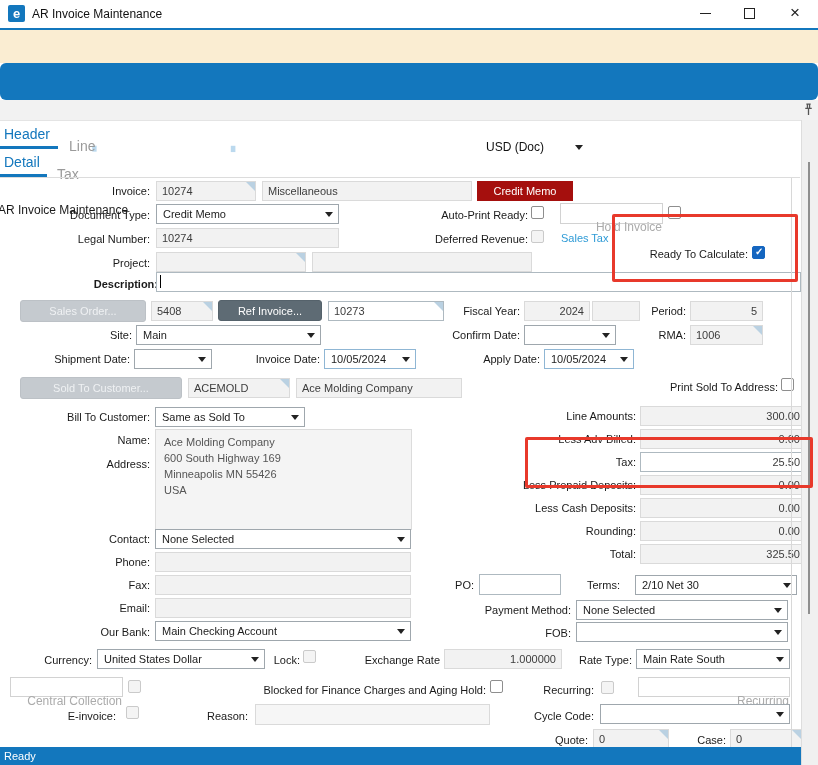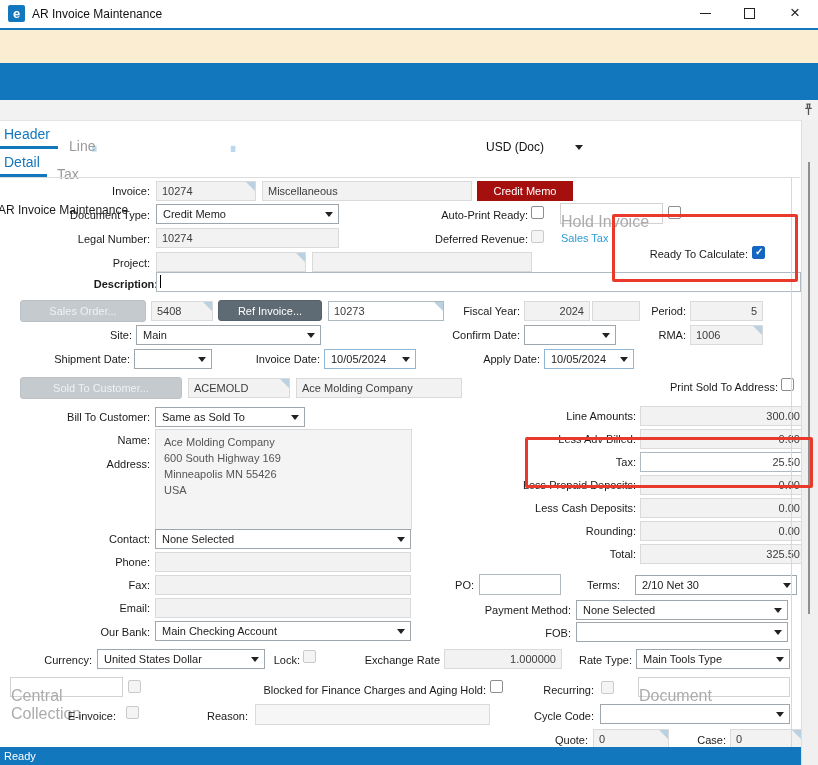--- a/index.html
+++ b/index.html
@@ -13,21 +13,21 @@
   .wctl{position:absolute;top:0;width:34px;height:27px;text-align:center;color:#222;cursor:default;}
   .accentline{position:absolute;left:0;top:28px;width:818px;height:2px;background:#1377BD;}
   
   .banner{position:absolute;left:0;top:30px;width:818px;height:33px;background:#FAEDD2;}
   .alerticon{position:absolute;left:38px;top:36px;width:21px;height:21px;border-radius:50%;background:#F2BC4A;
              color:#fff;font-weight:bold;font-size:14px;text-align:center;line-height:21px;}
   .bannerlink{position:absolute;left:68px;top:39px;font-size:13px;color:#3BA0DC;text-decoration:underline;cursor:pointer;}
   .snooze{position:absolute;left:740px;top:36px;width:58px;height:23px;background:#75828D;border-radius:3px;
           color:#fff;font-size:12px;text-align:center;line-height:23px;cursor:pointer;}
   
-  .toolbar{position:absolute;left:0;top:63px;width:818px;height:37px;background:#1377BD;}
+  .toolbar{position:absolute;left:0;top:63px;width:818px;height:37px;background:#1377BD;border-radius:6px;}
   .ticon{position:absolute;top:73px;width:18px;height:18px;}
   .menuitem{position:absolute;top:76px;font-size:13px;color:#fff;cursor:pointer;}
   .cselect{position:absolute;left:479px;top:74px;width:110px;height:21px;background:#fff;border:1px solid #fff;
            font-size:12px;color:#111;padding:2px 18px 0 6px;box-sizing:border-box;}
   .cselect::after{content:"";position:absolute;right:5px;top:7px;border-left:4px solid transparent;
            border-right:4px solid transparent;border-top:5px solid #222;}
   .navcircle{position:absolute;top:74px;width:20px;height:20px;border:2px solid #fff;border-radius:50%;
            color:#fff;font-size:12px;text-align:center;line-height:19px;box-sizing:border-box;cursor:pointer;}
   
   .panelhdr{position:absolute;left:0;top:100px;width:818px;height:20px;background:#F2F2F2;border-bottom:1px solid #E4E4E4;}
@@ -48,22 +48,22 @@
   .combo{position:absolute;height:20px;background:#fff;border:1px solid #9FA7AD;font-size:11px;color:#1c1c1c;
        padding:3px 18px 0 6px;box-sizing:border-box;white-space:nowrap;overflow:hidden;cursor:pointer;}
   .combo::after{content:"";position:absolute;right:5px;top:7px;border-left:4px solid transparent;
        border-right:4px solid transparent;border-top:5px solid #222;}
   .combo.datebd{border-color:#8FB6D4;}
   .cb{position:absolute;width:13px;height:13px;background:#fff;border:1px solid #8E8E8E;border-radius:2px;
       box-sizing:border-box;cursor:pointer;}
   .cb.disabled{border-color:#CACACA;background:#F4F4F4;cursor:default;}
   .cb.checked{background:#1566C0;border-color:#1566C0;}
   .cb.checked::after{content:"✓";position:absolute;left:2px;top:-1px;color:#fff;font-size:10px;font-weight:bold;}
-  .btnflat{position:absolute;background:transparent;border:1px solid #D2D2D2;color:#ABABAB;font-size:16px;
-      text-align:left;box-sizing:border-box;padding-top:9px;cursor:default;}
+  .btnflat{position:absolute;background:transparent;border:1px solid #D2D2D2;color:#ABABAB;font-size:12px;
+      text-align:right;box-sizing:border-box;padding-top:16px;cursor:default;}
   .btnraised{position:absolute;background:#C5CACF;border:1px solid #BCC1C6;border-radius:3px;color:#EFF1F3;
       font-size:11px;text-align:center;box-sizing:border-box;padding-top:4px;cursor:default;}
   .btndark{position:absolute;background:#5E6B74;border:1px solid #55626B;border-radius:3px;color:#fff;font-size:11px;
       text-align:center;box-sizing:border-box;padding-top:4px;cursor:pointer;}
   .badge{position:absolute;background:#A50F0D;color:#fff;font-size:11px;text-align:center;box-sizing:border-box;
       padding-top:4px;cursor:default;}
   .redrect{position:absolute;border:3px solid #E8392B;border-radius:2px;z-index:60;pointer-events:none;}
   .linktext{position:absolute;font-size:11px;color:#2F9BD6;cursor:pointer;white-space:nowrap;}
   .prelines{white-space:pre-line;}
   .txtarea{position:absolute;background:#F4F4F4;border:1px solid #DCDCDC;font-size:11px;line-height:16px;color:#555;
@@ -309,29 +309,29 @@
   <div class="lbl" style="left:441px;top:627px;width:130px;">FOB:</div>
   <div class="combo" style="left:576px;top:622px;width:212px;"></div>
 
   <div class="lbl" style="left:22px;top:654px;width:70px;">Currency:</div>
   <div class="combo" style="left:97px;top:649px;width:168px;">United States Dollar</div>
   <div class="lbl" style="left:250px;top:654px;width:50px;">Lock:</div>
   <div class="cb disabled" style="left:303px;top:650px;"></div>
   <div class="lbl" style="left:355px;top:654px;width:85px;">Exchange Rate</div>
   <div class="fld num" style="left:444px;top:649px;width:118px;">1.000000</div>
   <div class="lbl" style="left:552px;top:654px;width:80px;">Rate Type:</div>
-  <div class="combo" style="left:636px;top:649px;width:154px;">Main Tools Type</div>
+  <div class="combo" style="left:636px;top:649px;width:154px;">Main Rate South</div>
 
   <div class="btnflat" style="left:10px;top:677px;width:113px;height:20px;">Central Collection</div>
   <div class="cb disabled" style="left:128px;top:680px;"></div>
   <div class="lbl" style="left:216px;top:684px;width:270px;">Blocked for Finance Charges and Aging Hold:</div>
   <div class="cb" style="left:490px;top:680px;"></div>
   <div class="lbl" style="left:524px;top:684px;width:70px;">Recurring:</div>
   <div class="cb disabled" style="left:601px;top:681px;"></div>
-  <div class="btnflat" style="left:638px;top:677px;width:152px;height:20px;">Document</div>
+  <div class="btnflat" style="left:638px;top:677px;width:152px;height:20px;">Recurring</div>
 
   <div class="lbl" style="left:46px;top:710px;width:70px;">E-invoice:</div>
   <div class="cb disabled" style="left:126px;top:706px;"></div>
   <div class="lbl" style="left:198px;top:710px;width:50px;">Reason:</div>
   <div class="fld" style="left:255px;top:704px;width:235px;height:21px;background:#F6F6F6;"></div>
   <div class="lbl" style="left:514px;top:710px;width:80px;">Cycle Code:</div>
   <div class="combo" style="left:600px;top:704px;width:190px;"></div>
 
   <div class="lbl" style="left:538px;top:734px;width:50px;">Quote:</div>
   <div class="fld tri" style="left:593px;top:729px;width:76px;">0</div>

